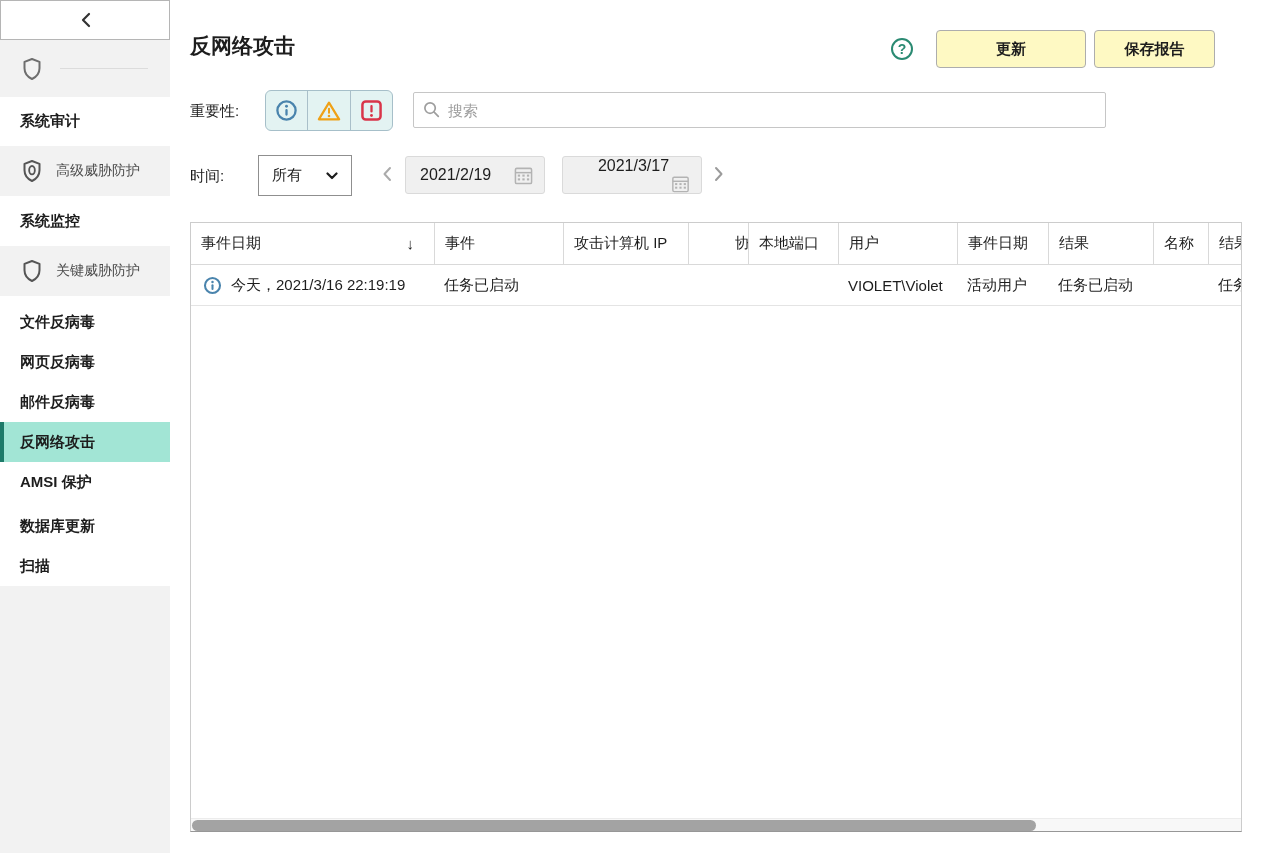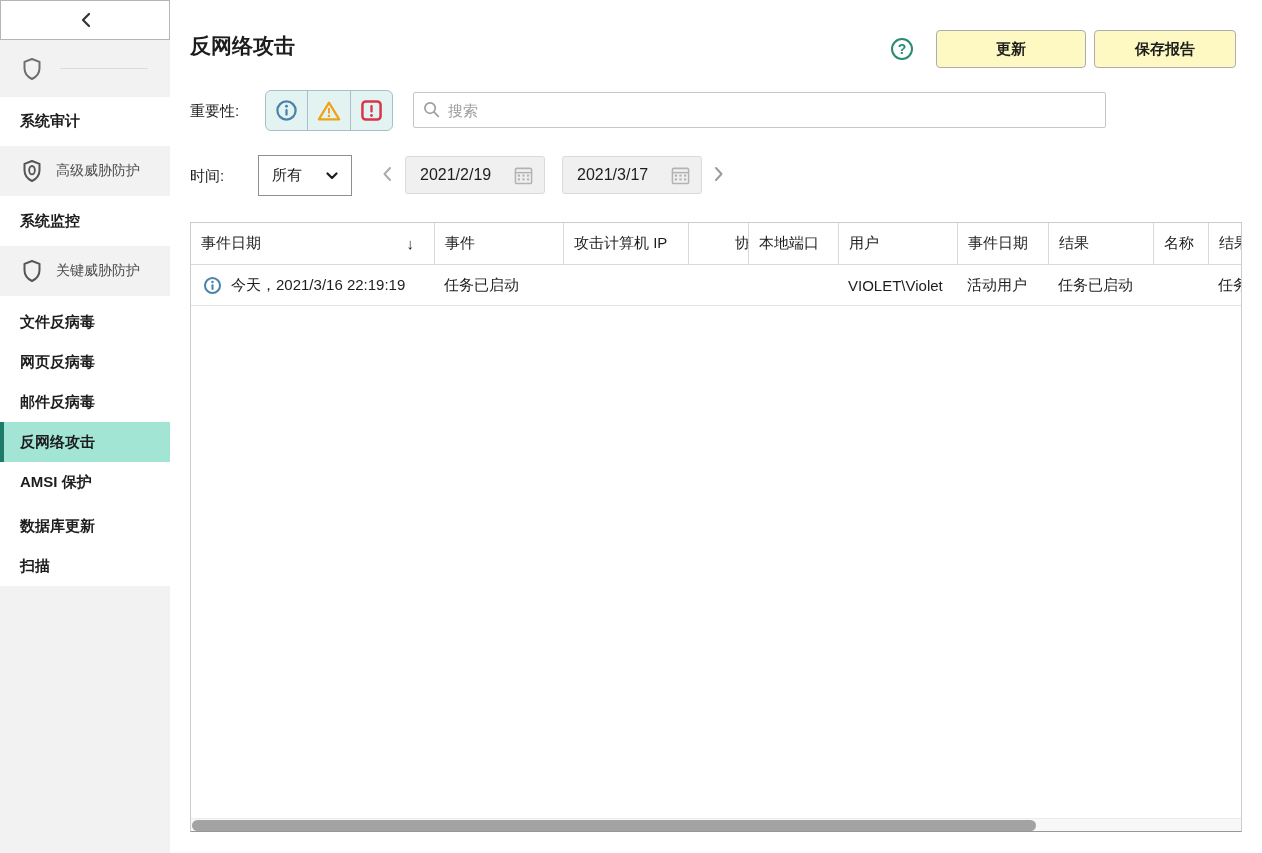--- a/index.html
+++ b/index.html
@@ -56,21 +56,21 @@
     font-size: 14px; font-weight: bold; display: flex; align-items: center; justify-content: center;
     cursor: pointer;
   }
   .btn {
     position: absolute; top: 30px; height: 38px; background: #fef9c3;
     border: 1px solid #adadad; border-radius: 4px; font-size: 15px; font-weight: bold;
     color: #1d1d1d; display: flex; align-items: center; justify-content: center; cursor: pointer;
     font-family: inherit;
   }
   .btn-update { left: 766px; width: 150px; }
-  .btn-save { left: 924px; width: 142px; }
+  .btn-save { left: 924px; width: 121px; }
 
   .field-label { position: absolute; font-size: 15px; color: #1d1d1d; }
   .lbl-importance { left: 20px; top: 102px; }
   .lbl-time { left: 20px; top: 167px; }
 
   .filter-group {
     position: absolute; left: 95px; top: 90px; width: 128px; height: 41px;
     display: flex; background: #e3f3f2; border: 1px solid #a6bfc9; border-radius: 6px;
     overflow: hidden;
   }
@@ -96,21 +96,21 @@
   .date-nav.prev { left: 212px; }
   .date-nav.next { left: 544px; }
   .date-box {
     position: absolute; top: 156px; width: 140px; height: 38px;
     background: #f0f0f0; border: 1px solid #dadada; border-radius: 3px;
     display: flex; align-items: center; padding: 0 11px 0 14px; font-size: 16px;
     cursor: default;
   }
   .date-box .cal { margin-left: auto; }
   .date-from { left: 235px; }
-  .date-to { left: 392px; }
+  .date-to { left: 392px; flex-direction: column; }
 
   
   .table {
     position: absolute; left: 20px; top: 222px; width: 1052px; height: 610px;
     border: 1px solid #cccccc; border-bottom-color: #979797; overflow: hidden; background: #fff;
   }
   .thead { display: flex; height: 42px; border-bottom: 1px solid #d9d9d9; width: 1113px; }
   .th {
     display: flex; align-items: center; padding: 0 8px 0 10px; font-size: 15px;
     white-space: nowrap; overflow: hidden; flex-shrink: 0; cursor: pointer;

